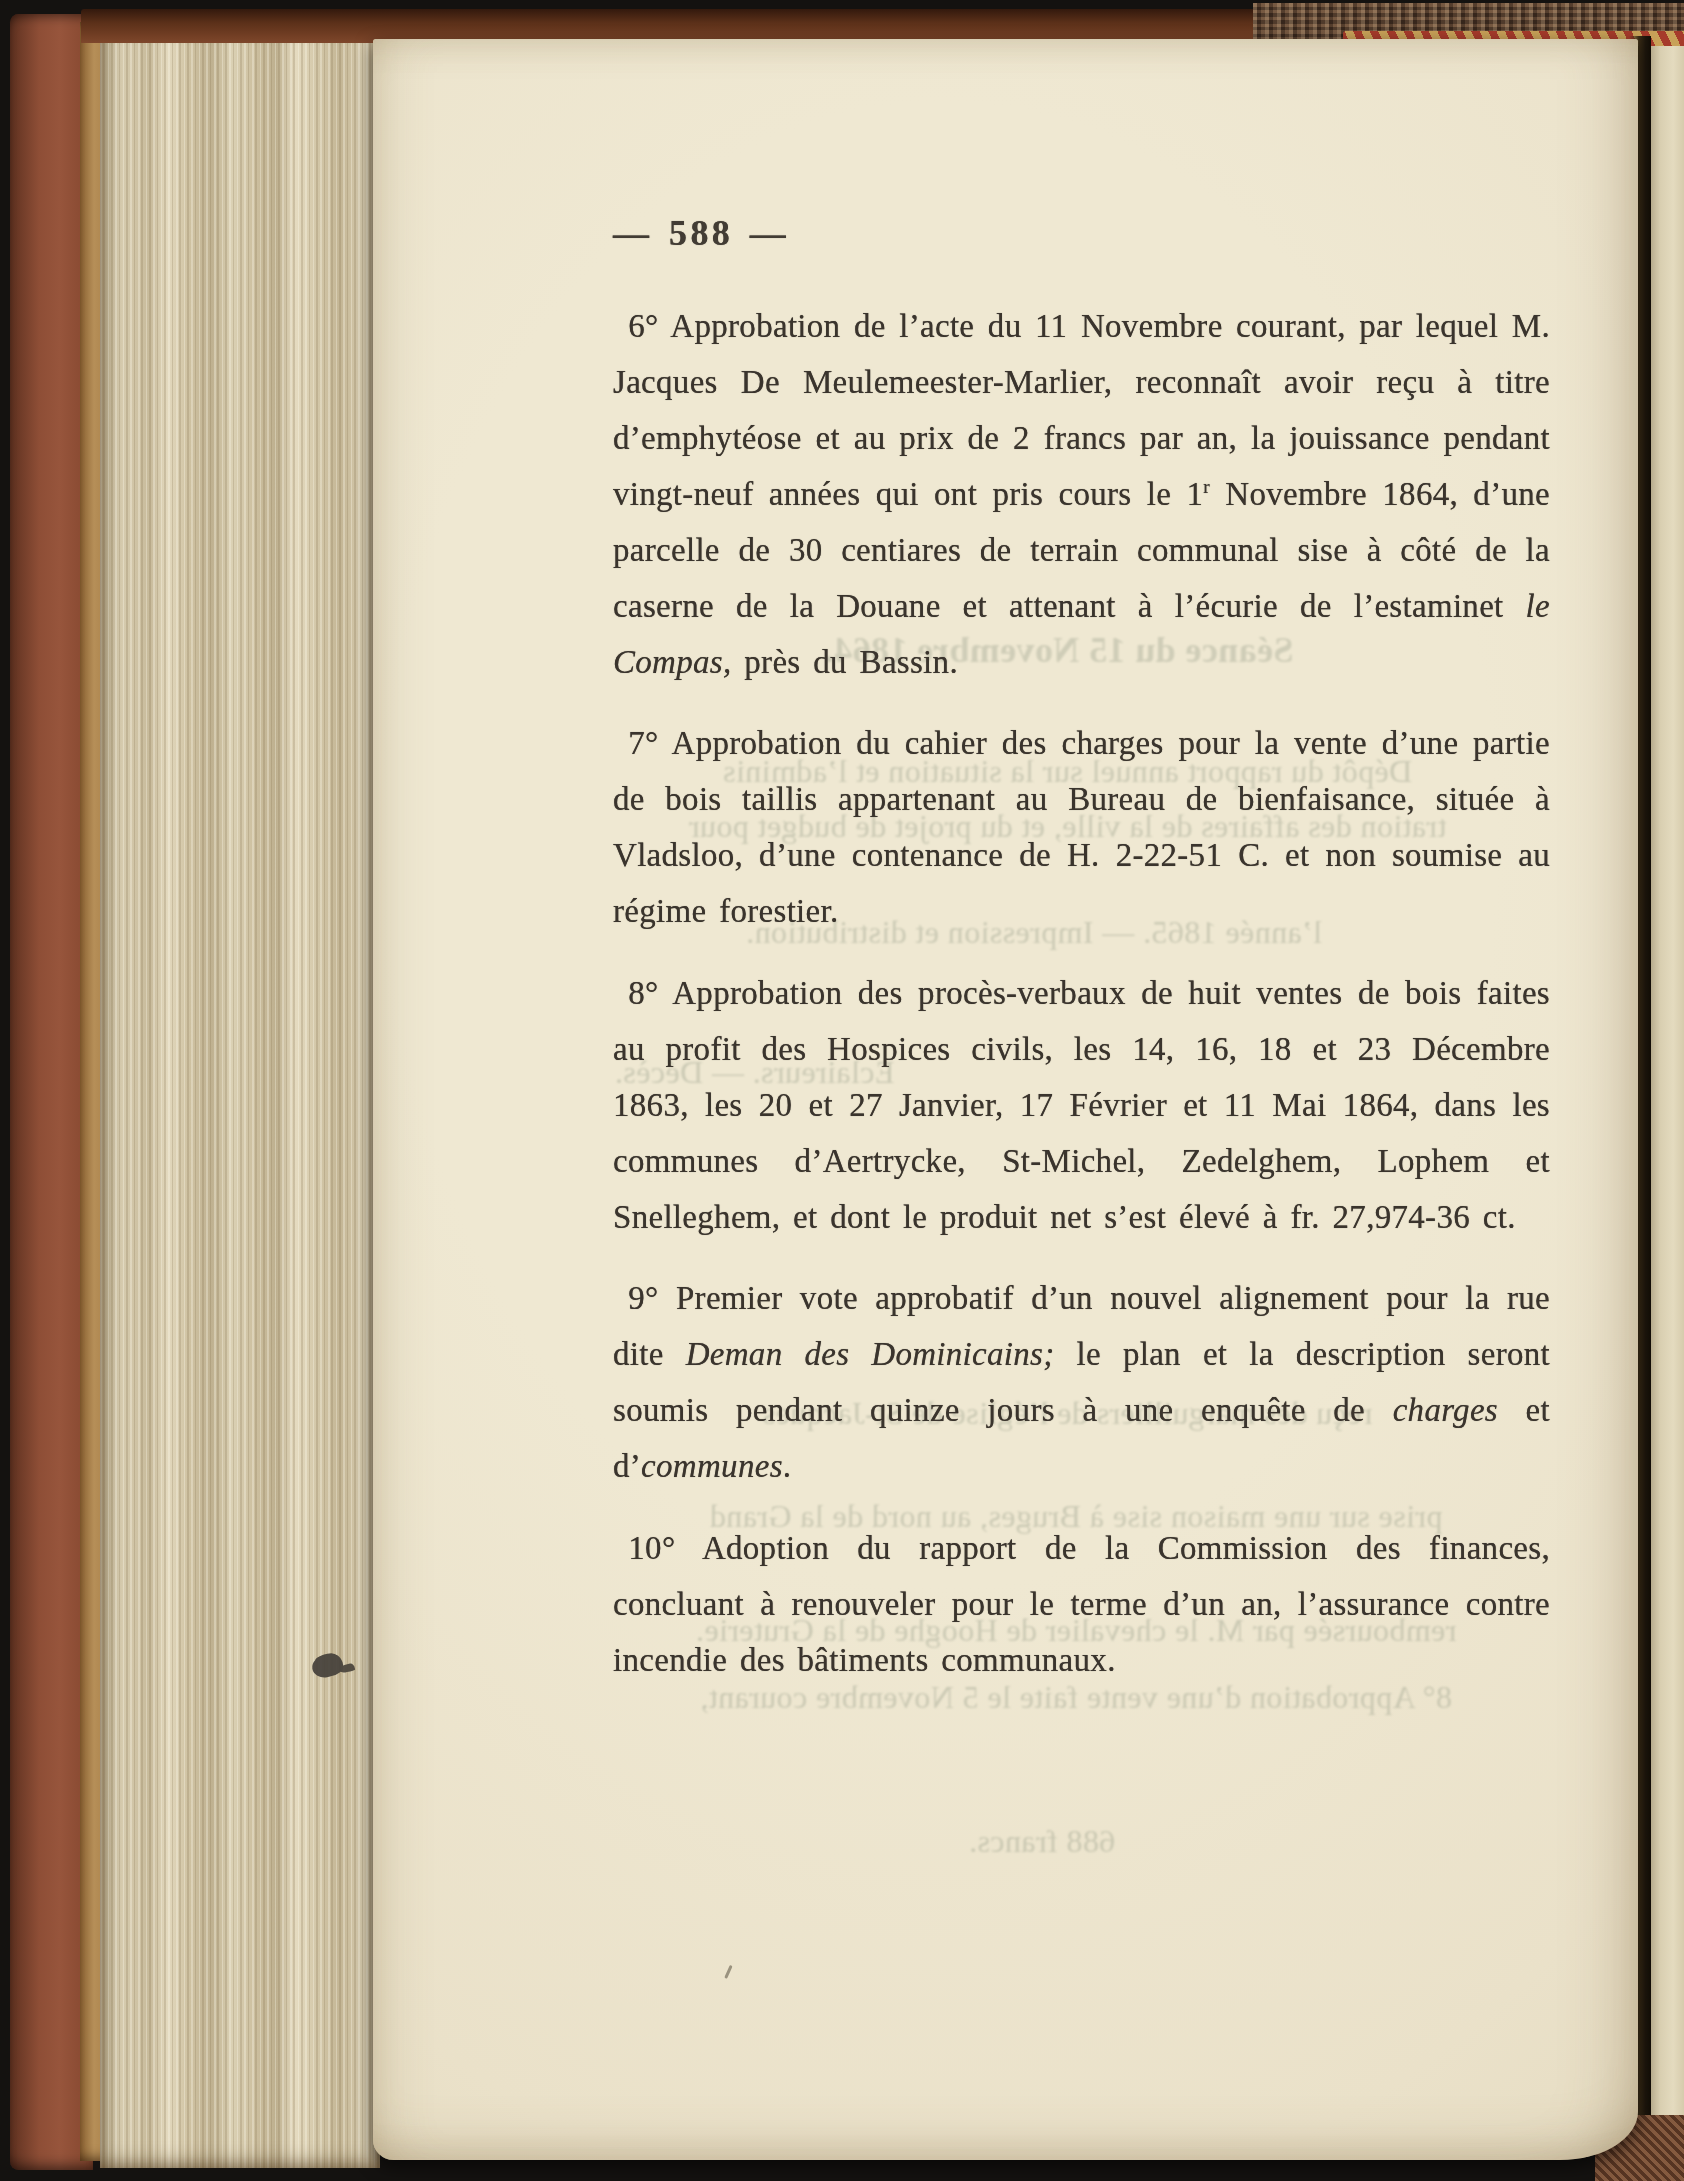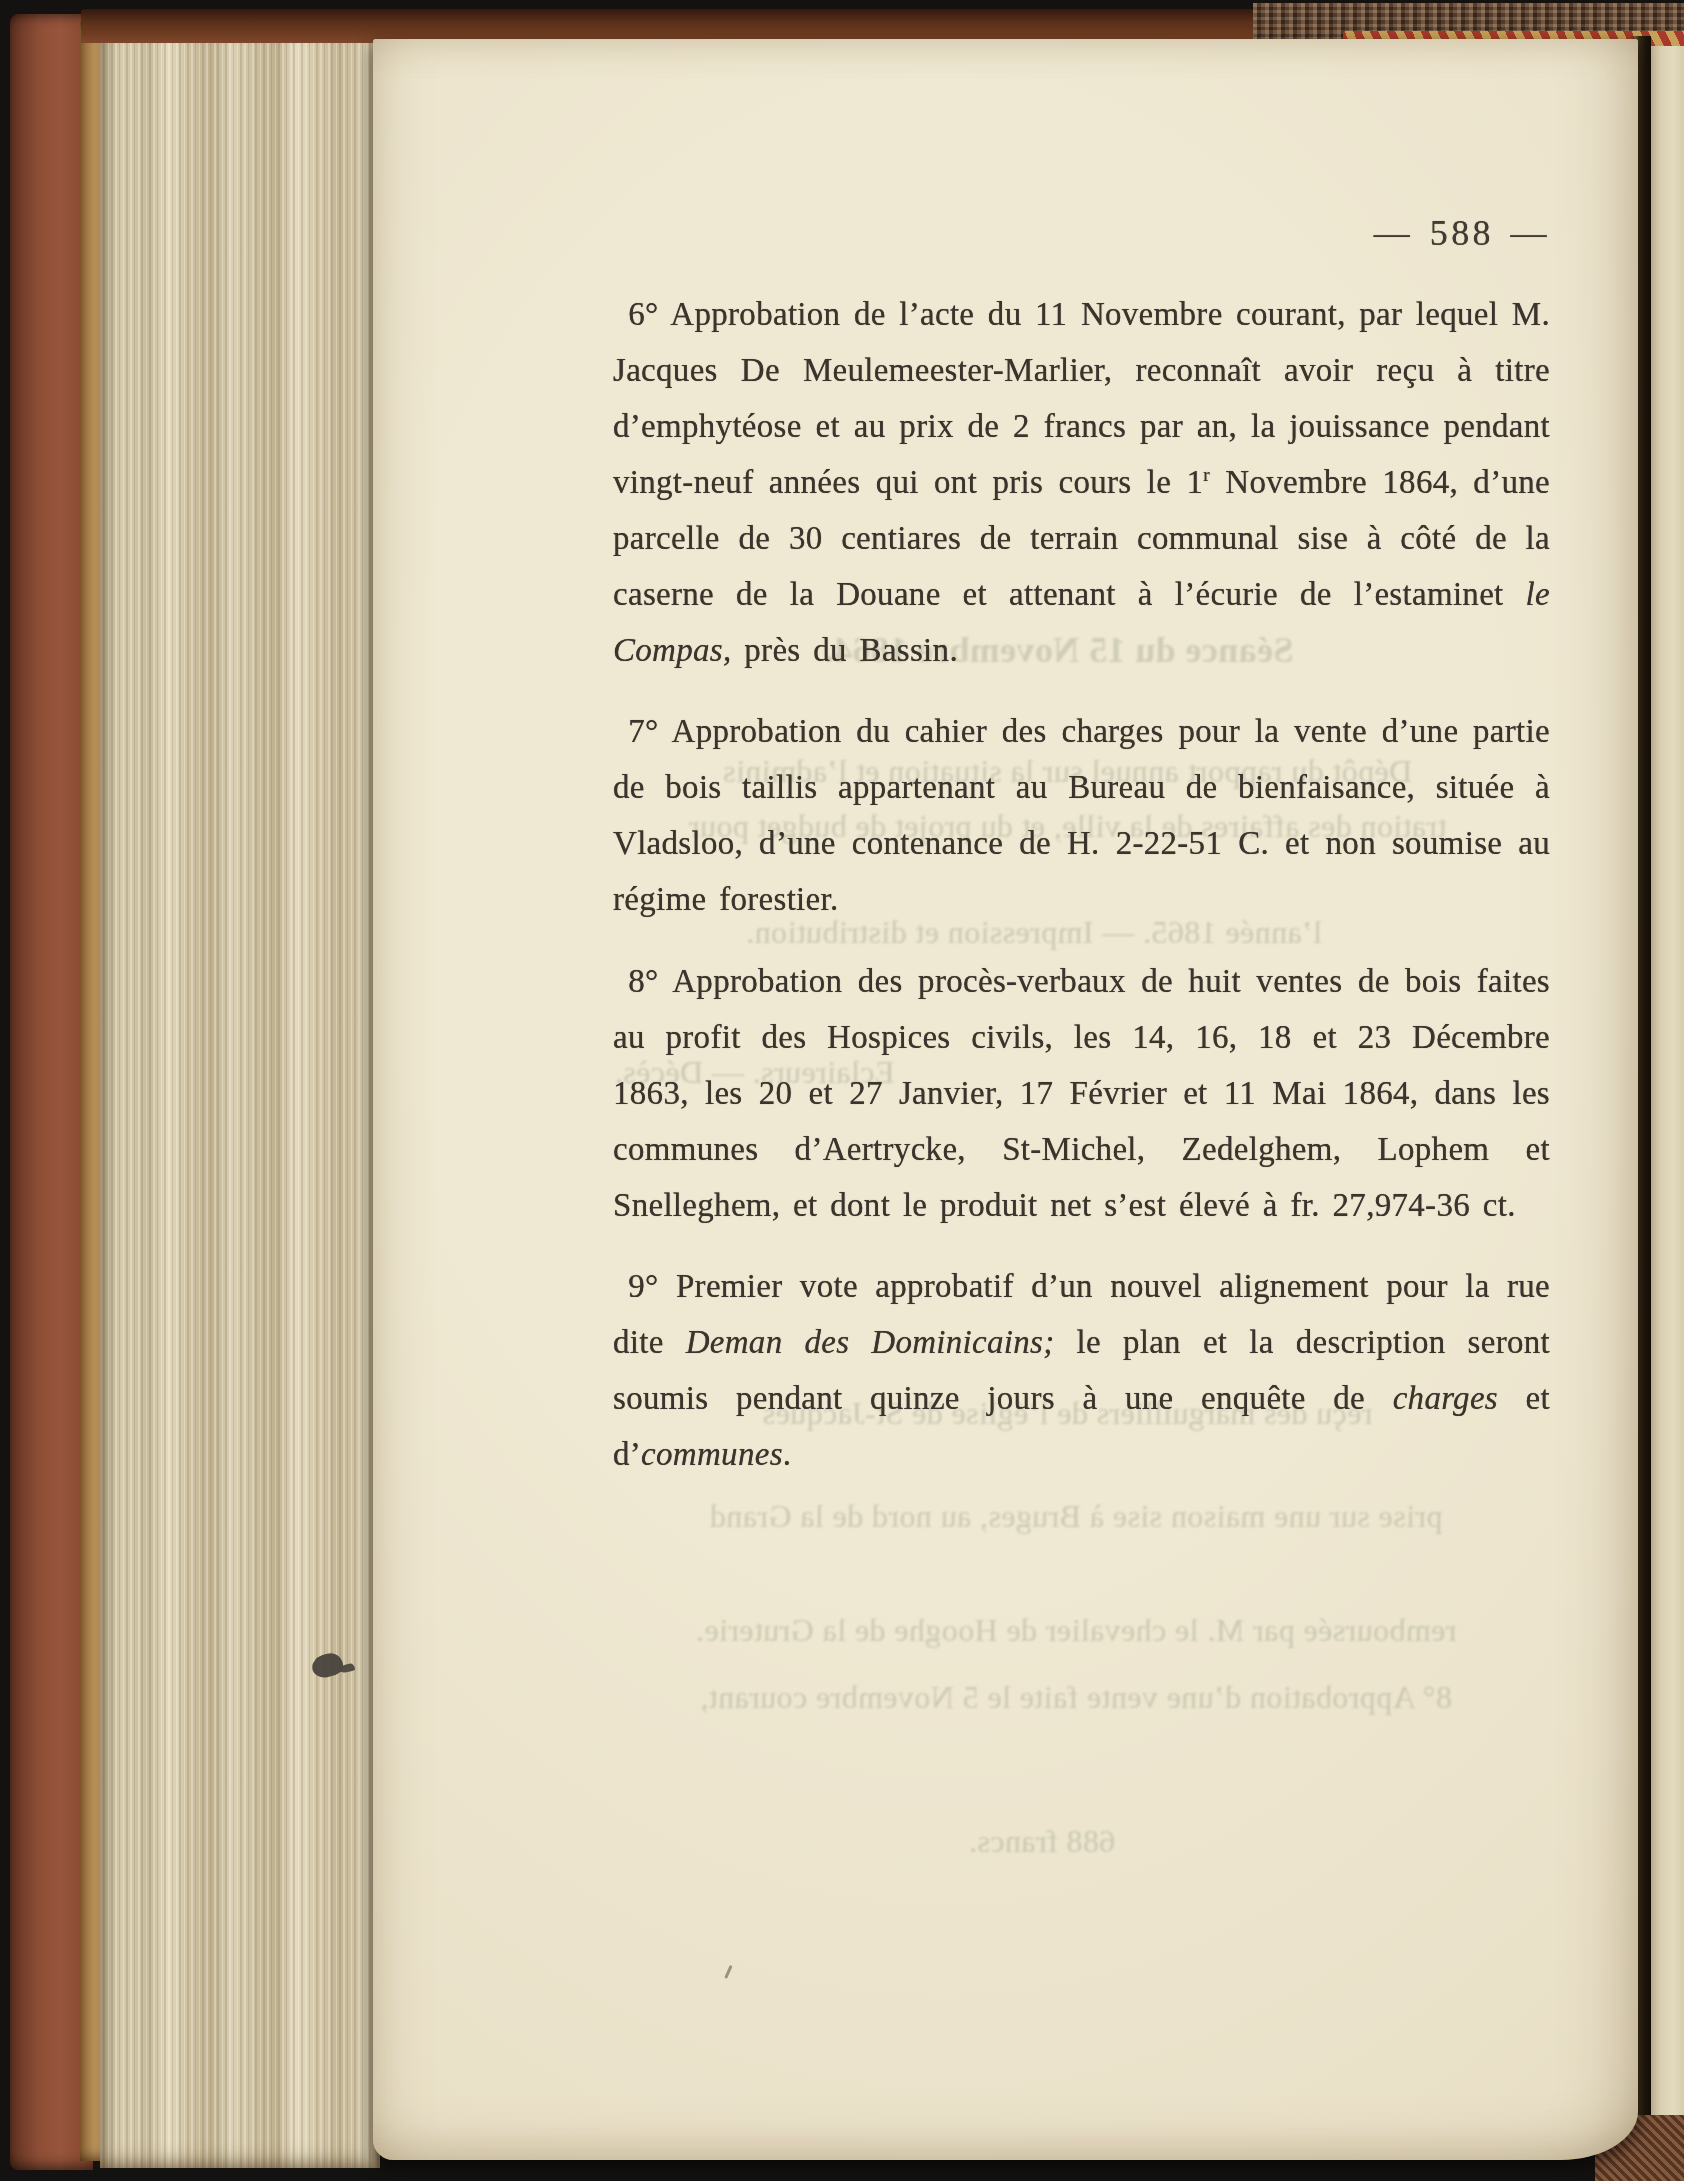--- a/index.html
+++ b/index.html
@@ -89,22 +89,22 @@
     z-index:5;
   }
   .text-block{
     position:absolute;left:240px;top:174px;width:937px;
     color:#3a342d;
     font-size:33px;line-height:56px;
     letter-spacing:0.3px;word-spacing:4.2px;
     text-shadow:0 0 0.7px rgba(58,52,45,.85);
   }
   .page-number{
-    text-align:right;font-size:36px;line-height:41px;letter-spacing:3.4px;
-    margin:0 0 32px 0;color:#423c34;
+    text-align:left;font-size:36px;line-height:41px;letter-spacing:3.4px;
+    margin:0 0 44px 0;color:#423c34;font-weight:bold;
   }
   .text-block p{margin:0 0 25.4px 0;text-indent:15.3px;text-align:justify;}
   .text-block p:last-child{margin-bottom:0;}
   .it{font-style:italic;}
   sup{font-size:58%;line-height:0;}
   
   .ghost{
     position:absolute;
     transform:scaleX(-1);
     color:#87907c;
@@ -156,19 +156,20 @@
     <div class="ghost" style="top:1640px;left:203px;width:1000px;">8° Approbation d’une vente faite le 5 Novembre courant,</div>
     <div class="ghost" style="top:1784px;left:525px;width:288px;">688 francs.</div>
 
     <div class="text-block">
       <div class="page-number">— 588 —</div>
 
       <p><span>6° Approbation de l’acte du 11 Novembre courant, par lequel M. Jacques De Meulemeester-Marlier, reconnaît avoir reçu à titre d’emphytéose et au prix de 2 francs par an, la jouissance pendant vingt-neuf années qui ont pris cours le 1</span><sup>r</sup><span> Novembre 1864, d’une parcelle de 30 centiares de terrain communal sise à côté de la caserne de la Douane et attenant à l’écurie de l’estaminet </span><span class="it">le Compas,</span><span> près du Bassin.</span></p>
       <p><span>7° Approbation du cahier des charges pour la vente d’une partie de bois taillis appartenant au Bureau de bienfaisance, située à Vladsloo, d’une contenance de H. 2-22-51 C. et non soumise au régime forestier.</span></p>
       <p><span>8° Approbation des procès-verbaux de huit ventes de bois faites au profit des Hospices civils, les 14, 16, 18 et 23 Décembre 1863, les 20 et 27 Janvier, 17 Février et 11 Mai 1864, dans les communes d’Aertrycke, St-Michel, Zedelghem, Lophem et Snelleghem, et dont le produit net s’est élevé à fr. 27,974-36 ct.</span></p>
       <p><span>9° Premier vote approbatif d’un nouvel alignement pour la rue dite </span><span class="it">Deman des Dominicains;</span><span> le plan et la description seront soumis pendant quinze jours à une enquête de </span><span class="it">charges</span><span> et d’</span><span class="it">communes</span><span>.</span></p>
+      <p><span>10° Adoption du rapport de la Commission des finances, concluant à renouveler pour le terme d’un an, l’assurance contre incendie des bâtiments communaux.</span></p>
     </div>
 
     <div class="stray-mark"></div>
   </div>
 
 </div>
 
 
 </body></html>

